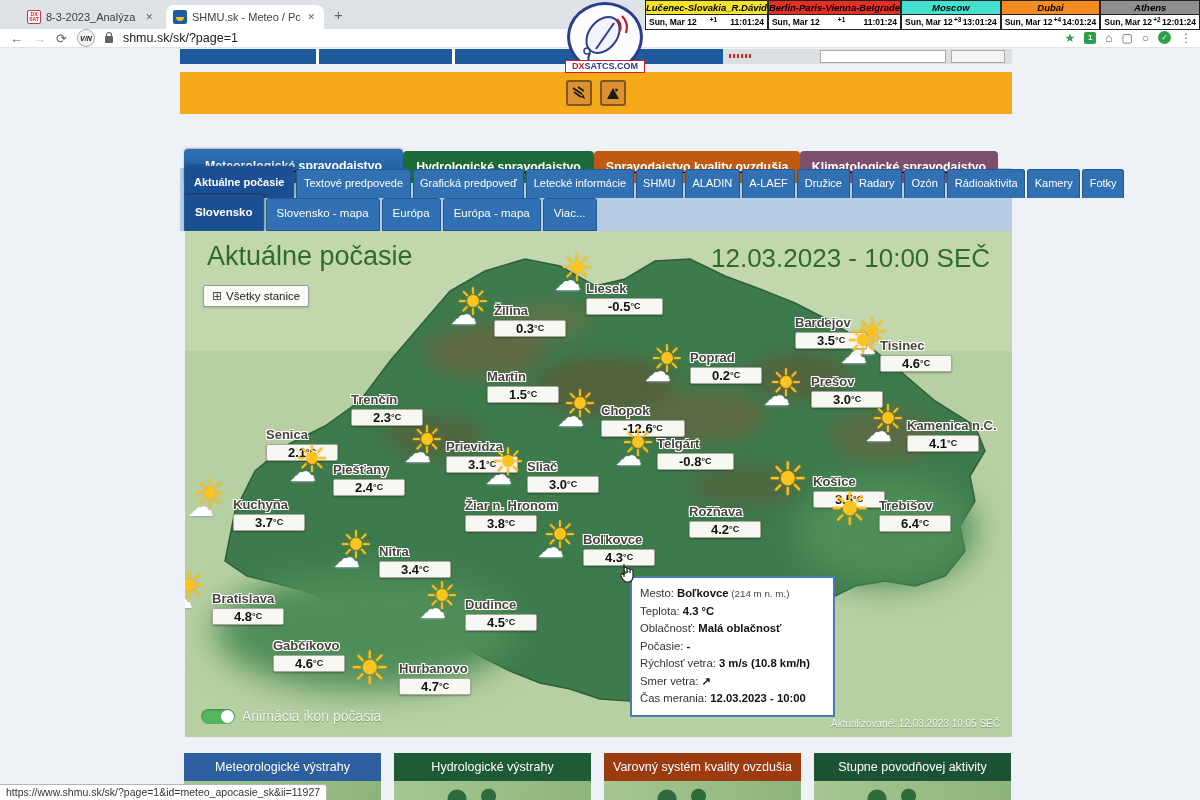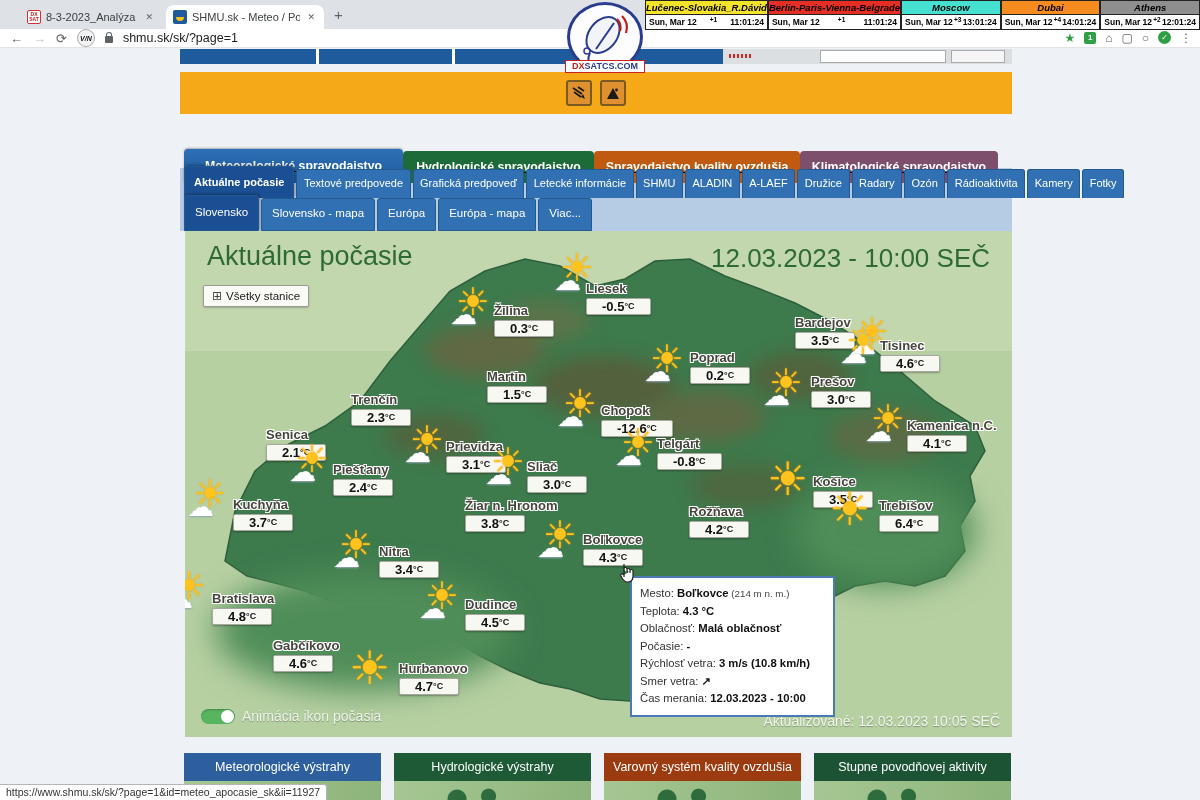--- a/index.html
+++ b/index.html
@@ -65,53 +65,53 @@
   .tabzone { position:absolute; left:180px; top:87px; width:832px; height:96px; }
   .tabzone .bluestrip { position:absolute; left:0; top:33px; width:832px; height:63px; background:#b6cce4; }
   .main-tabs { position:absolute; left:4px; top:16px; display:flex;text-decoration:underline; }
   .main-tab { height:32px; line-height:32px; text-align:center; color:#fff; font-size:12.3px; font-weight:bold; border-radius:4px 4px 0 0; }
   .main-tab.active { height:34px; margin-top:-2px; line-height:34px; box-shadow:0 -1px 2px rgba(0,0,0,.3); }
   .sub-tabs { position:absolute; left:4px; top:34px; display:flex; gap:2px; height:29px; }
   .sub-tab { background:#3070b3; border:1px solid #24598f; border-bottom:none; color:#fff; font-size:11px; line-height:27px; padding:0 6.5px; border-radius:3px 3px 0 0; white-space:nowrap; }
   .sub-tab.active { background:#1b4f94; font-weight:bold; padding:0 9px; margin-top:-3px; line-height:31px; box-shadow:1px -1px 3px rgba(0,0,0,.35); }
   .region-tabs { position:absolute; left:4px; top:63px; display:flex; gap:2px; height:33px; }
   .region-tab { background:#3070b3; border:1px solid #24598f; color:#fff; font-size:11.5px; line-height:29px; padding:0 10px; border-radius:3px 3px 0 0; white-space:nowrap; }
-  .region-tab.active { background:#1b4f94; font-weight:normal; margin-top:-3px; line-height:33px; box-shadow:1px -1px 3px rgba(0,0,0,.35); }
+  .region-tab.active { background:#1b4f94; font-weight:bold; margin-top:-3px; line-height:33px; box-shadow:1px -1px 3px rgba(0,0,0,.35); }
 
   
   .map { position:absolute; left:185px; top:183px; width:827px; height:506px; overflow:hidden; background:#b7d0a2; }
   .map svg.bg { position:absolute; left:0; top:0; }
   .map-title { position:absolute; left:22px; top:10px; font-size:27px; color:#2e6b33; z-index:6; }
   .map-date { position:absolute; right:22px; top:12px; font-size:26px; color:#2e6b33; z-index:6; }
   .all-st { position:absolute; left:18px; top:54px; height:22px; background:#fafaf7; border:1px solid #9a9a92; border-radius:2px; font-size:11.5px; color:#222; display:flex; align-items:center; gap:4px; padding:0 8px; z-index:6; box-shadow:0 1px 2px rgba(0,0,0,.2); }
   .grid-ic { font-size:12px; color:#444; font-family:"DejaVu Sans",sans-serif; }
 
   .station { position:absolute; z-index:5; }
   .st-name { font-size:13px; font-weight:bold; color:#46463e; white-space:nowrap;
     text-shadow:-1px -1px 0 #fff,1px -1px 0 #fff,-1px 1px 0 #fff,1px 1px 0 #fff,0 1px 0 #fff,0 -1px 0 #fff; }
-  .st-temp { display:inline-block; background:#f8f8f2; border:1px solid #a8a8a0; border-radius:2px; padding:0 15px; font-size:13px; font-weight:bold; color:#111; margin-top:2px; box-shadow:0 1px 2px rgba(0,0,0,.3); white-space:nowrap; }
+  .st-temp { display:inline-block; background:#f8f8f2; border:1px solid #a8a8a0; border-radius:2px; padding:0 21px; font-size:13px; font-weight:bold; color:#111; margin-top:2px; box-shadow:0 1px 2px rgba(0,0,0,.3); white-space:nowrap; }
   .st-temp .unit { font-size:9px; vertical-align:2px; }
   .w-icon { position:absolute; width:44px; height:44px; font-family:"DejaVu Sans",sans-serif; z-index:-1; }
   .w-icon .sun { position:absolute; left:2px; top:-6px; color:#ffc31e; text-shadow:0 0 2px #e89b00; font-size:38px; line-height:1; }
   .w-icon.sun-only .sun { font-size:46px; left:-2px; }
   .w-icon .cloud { position:absolute; left:-4px; top:12px; color:#fff; font-size:27px; line-height:1; text-shadow:0 1px 2px #8fa6b8,0 0 1px #a9bcc9; }
 
   .tooltip { position:absolute; width:205px; background:#fff; border:2px solid #4a79b8; z-index:20; padding:7px 8px; }
   .tt-row { font-size:11.3px; color:#333; line-height:17.5px; white-space:nowrap; }
   .tt-row b { color:#111; }
   .tt-extra { font-size:9.8px; color:#444; }
   .tt-arrow { color:#2255cc; font-weight:bold; }
 
   .cursor { position:absolute; z-index:25; }
 
   .anim-toggle { position:absolute; left:16px; bottom:13px; display:flex; align-items:center; gap:7px; z-index:6; }
   .tg { width:34px; height:15px; background:#57b560; border-radius:8px; position:relative; box-shadow:inset 0 1px 2px rgba(0,0,0,.25); }
   .tg i { position:absolute; right:1px; top:1px; width:13px; height:13px; background:#fff; border-radius:50%; }
   .anim-label { color:#eef5ec; font-size:14px; text-shadow:0 1px 1px rgba(0,0,0,.3); }
-  .updated { position:absolute; right:12px; bottom:8px; color:#f2f7ef; font-size:14px; z-index:6; text-shadow:0 1px 1px rgba(0,0,0,.3); }
+  .updated { position:absolute; right:12px; bottom:8px; color:#f2f7ef; font-size:10px; z-index:6; text-shadow:0 1px 1px rgba(0,0,0,.3); }
 
   
   .panels { position:absolute; left:184px; top:705px; width:828px; display:flex; gap:13px; }
   .panel { width:197px; }
   .panel-h { height:28px; line-height:28px; text-align:center; color:#fff; font-size:12.5px; }
   .panel-thumb { height:19px; background:
       radial-gradient(circle at 32% 95%, #2e6b3d 0 9px, transparent 10px),
       radial-gradient(circle at 48% 80%, #2e6b3d 0 7px, transparent 8px),
       linear-gradient(100deg,#a6c793,#8db47a); }
 

